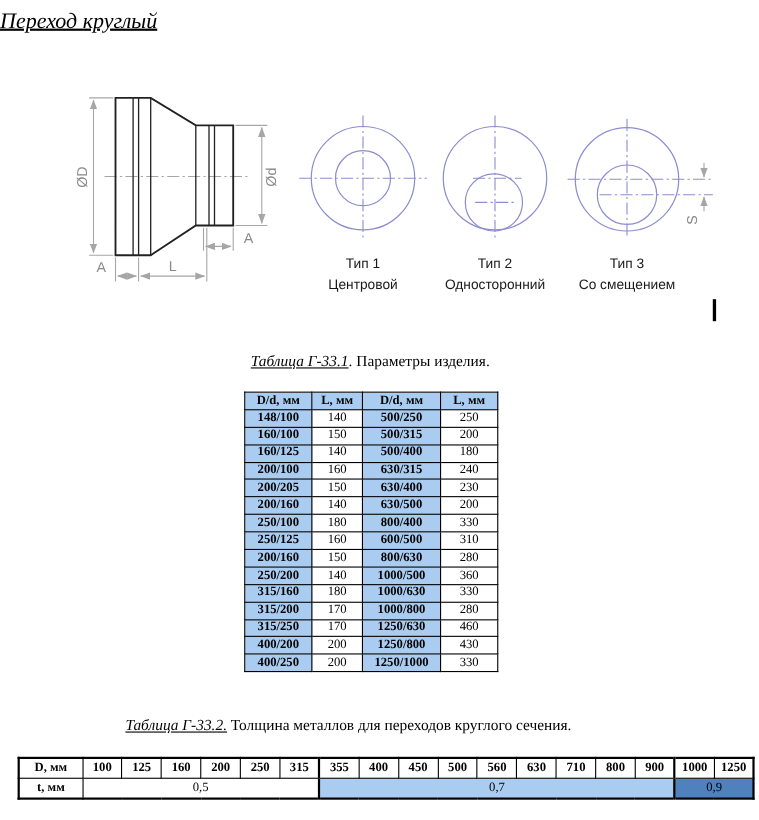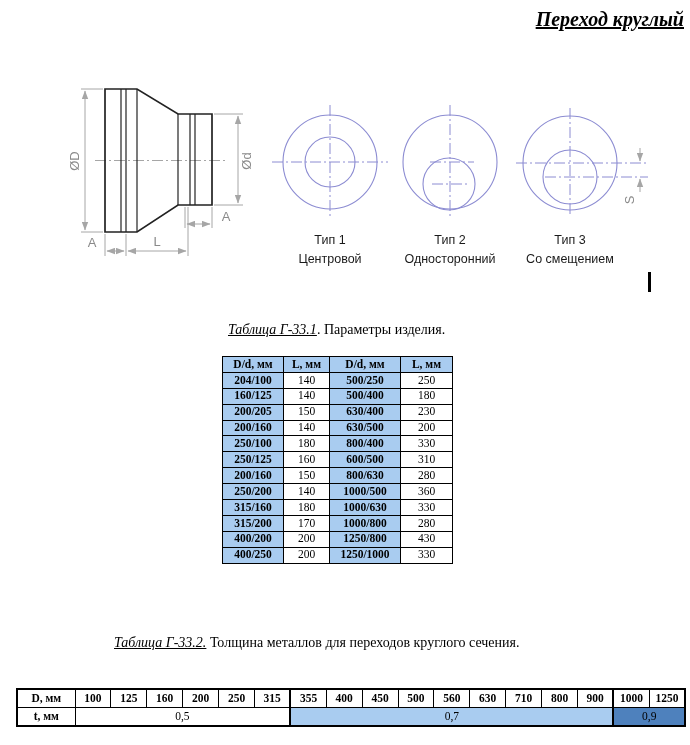--- a/index.html
+++ b/index.html
@@ -9,37 +9,37 @@
     --dim-gray:#a6a6a6;
     --ink:#000000;
   }
   html,body{margin:0;padding:0;}
   body{
     width:690px;height:745px;position:relative;background:#ffffff;
     font-family:"Liberation Serif",serif;color:#000;
     overflow:hidden;
   }
   .title{
-    position:absolute;top:8px;left:0;width:684px;text-align:right;
-    font-size:20px;font-weight:bold;font-style:italic;
+    position:absolute;top:8px;left:0;width:684px;text-align:left;
+    font-size:20px;font-weight:normal;font-style:italic;
   }
   .title span{text-decoration:underline;}
   svg{position:absolute;top:55px;left:0;}
   .part{stroke:#222222;stroke-width:1.7;fill:none;stroke-linejoin:miter;}
   .seam{stroke:#222222;stroke-width:1.2;fill:none;}
   .dim{stroke:var(--dim-gray);stroke-width:1;fill:none;}
   .cl{stroke:var(--dim-gray);stroke-width:1;fill:none;stroke-dasharray:11 3 2 3;}
   .bluec{stroke:var(--line-blue);stroke-width:1.1;fill:none;}
   .bluecl{stroke:var(--line-blue);stroke-width:1;fill:none;stroke-dasharray:11 3 2 3;}
   .dimtext{font-family:"Liberation Sans",sans-serif;font-size:13px;fill:#8a8a8a;}
   .typetext{font-family:"Liberation Sans",sans-serif;font-size:12.5px;fill:#1a1a1a;}
   .caption{position:absolute;font-size:14px;white-space:nowrap;}
   .cap-ref{font-style:italic;text-decoration:underline;}
   #cap1{left:228px;top:322px;}
-  #cap2{left:114px;top:635px;}
+  #cap2{left:114px;top:653px;}
   table{border-collapse:collapse;table-layout:fixed;}
   #t1{position:absolute;left:222px;top:356px;width:230px;}
   #t1 th,#t1 td{
     border:1px solid #000;text-align:center;vertical-align:middle;
     font-size:11.5px;height:14.9px;padding:0;line-height:1;
   }
   #t1 th{background:var(--light-blue);font-weight:bold;}
   #t1 td.dd{background:var(--light-blue);font-weight:bold;}
   #t1 td.merged{background:var(--light-blue);}
   #t2{position:absolute;left:16px;top:688px;width:668px;border:2px solid #000;}
@@ -151,32 +151,44 @@
   <thead>
     <tr>
       <th>D/d, мм</th>
       <th>L, мм</th>
       <th>D/d, мм</th>
       <th>L, мм</th>
     </tr>
   </thead>
   <tbody>
       <tr>
-        <td class="dd">204/100</td>
+        <td class="dd">148/100</td>
         <td>140</td>
         <td class="dd">500/250</td>
         <td>250</td>
+      </tr>
+      <tr>
+        <td class="dd">160/100</td>
+        <td>150</td>
+        <td class="dd">500/315</td>
+        <td>200</td>
       </tr>
       <tr>
         <td class="dd">160/125</td>
         <td>140</td>
         <td class="dd">500/400</td>
         <td>180</td>
       </tr>
       <tr>
+        <td class="dd">200/100</td>
+        <td>160</td>
+        <td class="dd">630/315</td>
+        <td>240</td>
+      </tr>
+      <tr>
         <td class="dd">200/205</td>
         <td>150</td>
         <td class="dd">630/400</td>
         <td>230</td>
       </tr>
       <tr>
         <td class="dd">200/160</td>
         <td>140</td>
         <td class="dd">630/500</td>
         <td>200</td>
@@ -209,20 +221,26 @@
         <td class="dd">315/160</td>
         <td>180</td>
         <td class="dd">1000/630</td>
         <td>330</td>
       </tr>
       <tr>
         <td class="dd">315/200</td>
         <td>170</td>
         <td class="dd">1000/800</td>
         <td>280</td>
+      </tr>
+      <tr>
+        <td class="dd">315/250</td>
+        <td>170</td>
+        <td class="dd">1250/630</td>
+        <td>460</td>
       </tr>
       <tr>
         <td class="dd">400/200</td>
         <td>200</td>
         <td class="dd">1250/800</td>
         <td>430</td>
       </tr>
       <tr>
         <td class="dd">400/250</td>
         <td>200</td>

